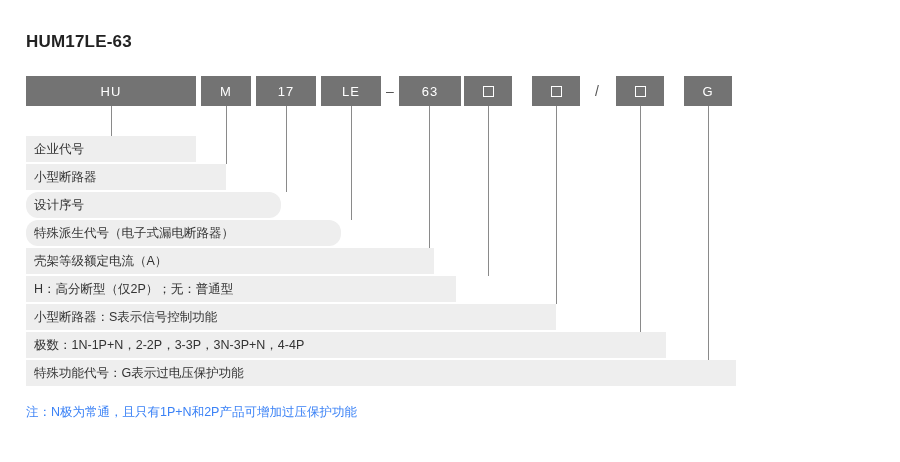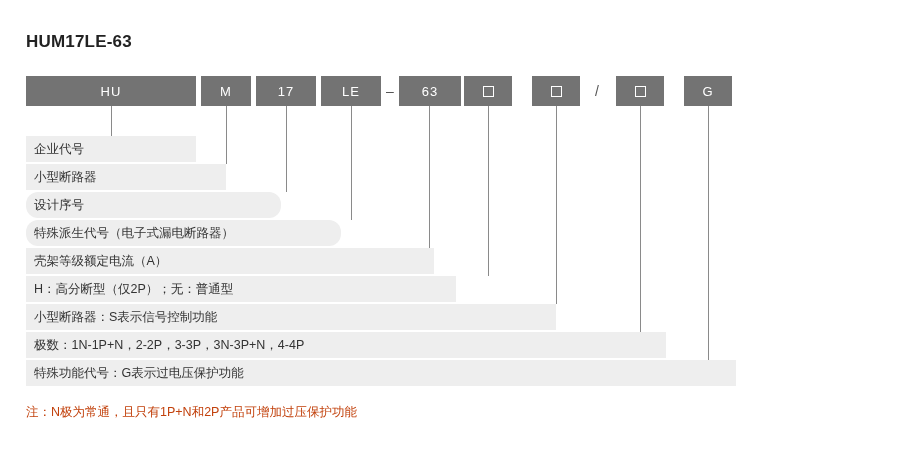--- a/index.html
+++ b/index.html
@@ -88,21 +88,21 @@
   .desc-bar span {
     font-size: 12.5px;
     color: #333333;
     white-space: nowrap;
   }
   .note {
     position: absolute;
     left: 26px;
     top: 404px;
     font-size: 12.5px;
-    color: #c2410c;
+    color: #3b82f6;
     white-space: nowrap;
   }
 </style>
 </head>
 <body>
 
 <div id="page">
 
   <div class="title">HUM17LE-63</div>
 

